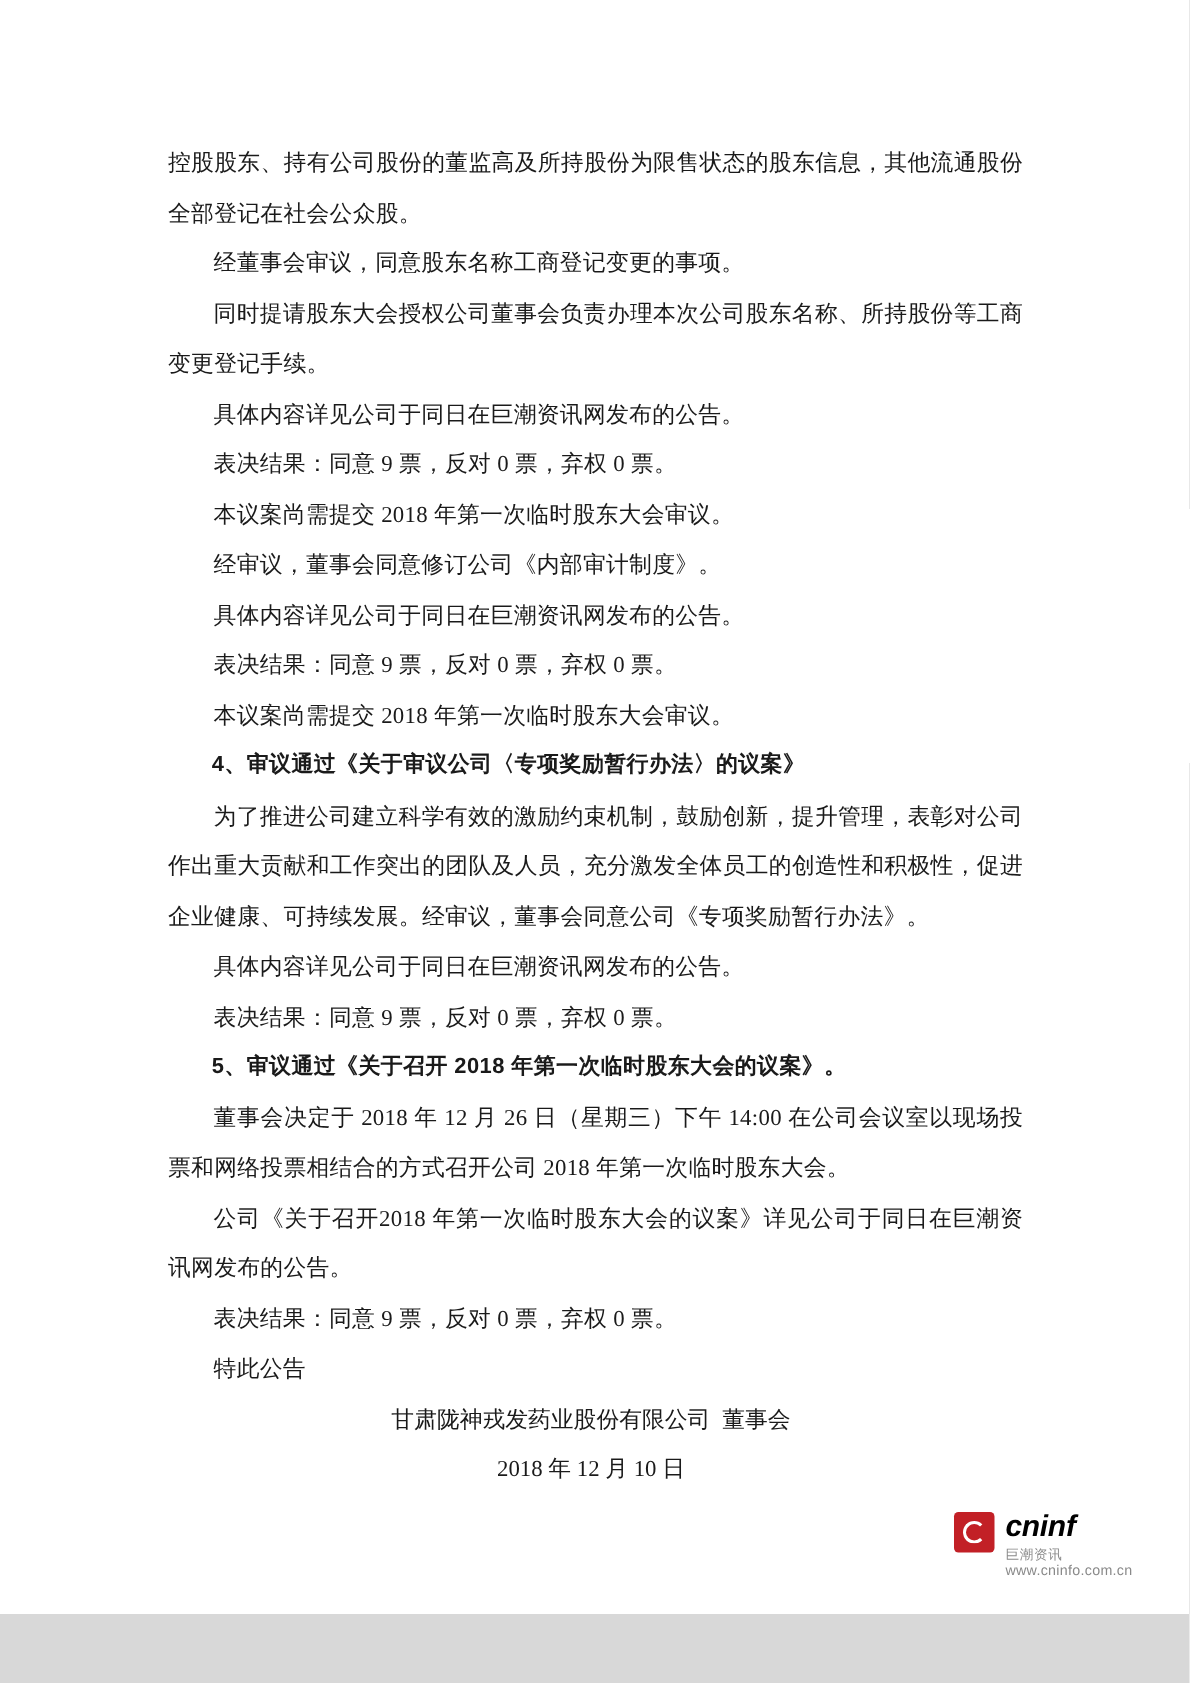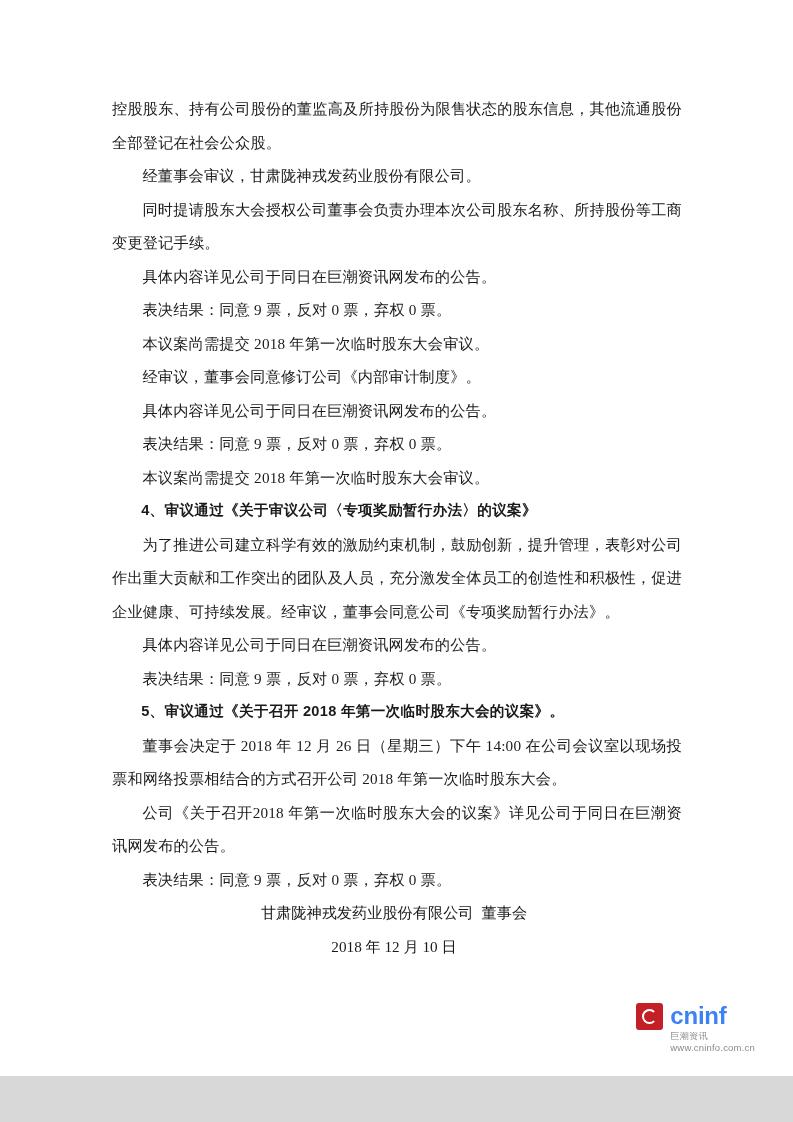--- a/index.html
+++ b/index.html
@@ -89,24 +89,25 @@
     border-right-color: transparent;
     box-sizing: border-box;
   }
   .logo-text {
     display: flex;
     flex-direction: column;
     line-height: 1.15;
   }
   .logo-name {
     font-family: "Liberation Sans", "DejaVu Sans", sans-serif;
-    font-size: 24px;
+    font-size: 20px;
     font-weight: bold;
-    color: #3b82f6;
+    color: #000000;
     letter-spacing: -0.2px;
+    font-style: italic;
   }
   .logo-cn {
     font-family: "Liberation Sans", "DejaVu Sans", sans-serif;
     font-size: 9px;
     color: #8a8a8a;
     letter-spacing: 0.5px;
     margin-top: 1px;
   }
   .logo-url {
     font-family: "Liberation Sans", "DejaVu Sans", sans-serif;
@@ -115,37 +116,38 @@
     letter-spacing: 0.2px;
     margin-top: 2px;
   }
 </style>
 </head>
 <body>
 
 <div class="page">
   <div class="content">
     <p class="plain">控股股东、持有公司股份的董监高及所持股份为限售状态的股东信息，其他流通股份全部登记在社会公众股。</p>
-    <p class="indent">经董事会审议，甘肃陇神戎发药业股份有限公司。</p>
+    <p class="indent">经董事会审议，同意股东名称工商登记变更的事项。</p>
     <p class="indent">同时提请股东大会授权公司董事会负责办理本次公司股东名称、所持股份等工商变更登记手续。</p>
     <p class="indent">具体内容详见公司于同日在巨潮资讯网发布的公告。</p>
     <p class="indent">表决结果：同意 9 票，反对 0 票，弃权 0 票。</p>
     <p class="indent">本议案尚需提交 2018 年第一次临时股东大会审议。</p>
     <p class="indent">经审议，董事会同意修订公司《内部审计制度》。</p>
     <p class="indent">具体内容详见公司于同日在巨潮资讯网发布的公告。</p>
     <p class="indent">表决结果：同意 9 票，反对 0 票，弃权 0 票。</p>
     <p class="indent">本议案尚需提交 2018 年第一次临时股东大会审议。</p>
     <p class="heading">4、审议通过《关于审议公司〈专项奖励暂行办法〉的议案》</p>
     <p class="indent">为了推进公司建立科学有效的激励约束机制，鼓励创新，提升管理，表彰对公司作出重大贡献和工作突出的团队及人员，充分激发全体员工的创造性和积极性，促进企业健康、可持续发展。经审议，董事会同意公司《专项奖励暂行办法》。</p>
     <p class="indent">具体内容详见公司于同日在巨潮资讯网发布的公告。</p>
     <p class="indent">表决结果：同意 9 票，反对 0 票，弃权 0 票。</p>
     <p class="heading">5、审议通过《关于召开 2018 年第一次临时股东大会的议案》。</p>
     <p class="indent">董事会决定于 2018 年 12 月 26 日（星期三）下午 14:00 在公司会议室以现场投票和网络投票相结合的方式召开公司 2018 年第一次临时股东大会。</p>
     <p class="indent">公司《关于召开2018 年第一次临时股东大会的议案》详见公司于同日在巨潮资讯网发布的公告。</p>
     <p class="indent">表决结果：同意 9 票，反对 0 票，弃权 0 票。</p>
+    <p class="indent">特此公告</p>
 
     <div class="sig">
       <div>
         <span class="company">甘肃陇神戎发药业股份有限公司</span><span class="board">董事会</span>
       </div>
       <div class="date">2018 年 12 月 10 日</div>
     </div>
   </div>
 
   <div class="footer-logo">

